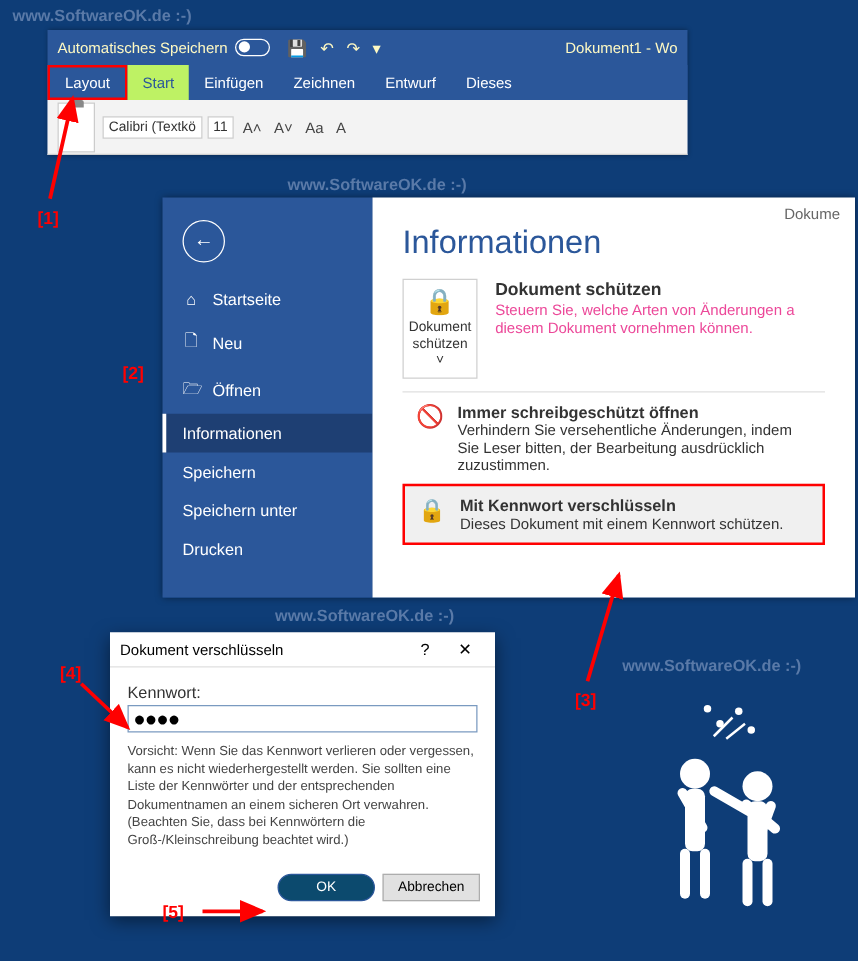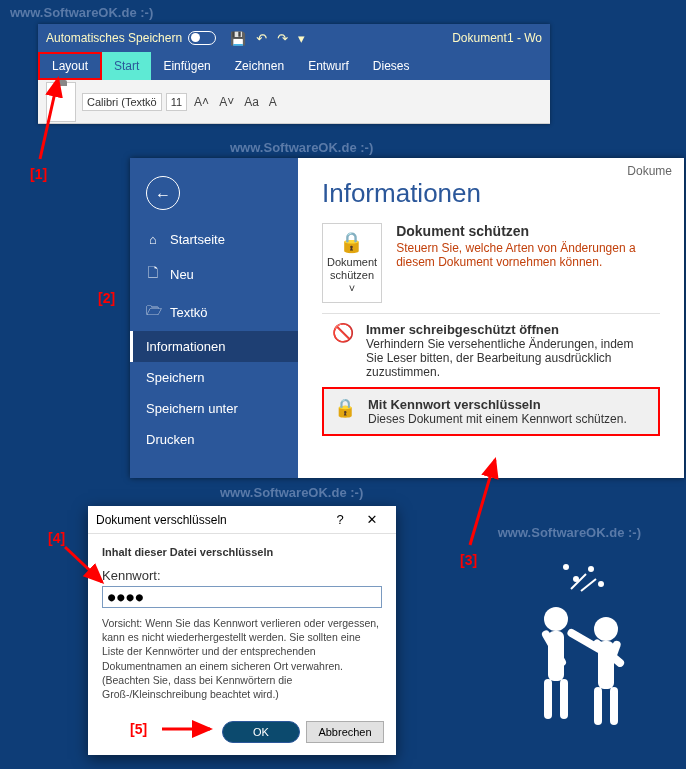--- a/index.html
+++ b/index.html
@@ -16,21 +16,21 @@
 .titlebar { height: 28px; display: flex; align-items: center; padding: 0 8px; color: #fef9c3; font-size: 12px; }
 .titlebar .autosave { display: flex; align-items: center; gap: 6px; }
 .toggle { width: 28px; height: 14px; border: 1px solid #fff; border-radius: 8px; position: relative; }
 .toggle::after { content: ""; position: absolute; left: 2px; top: 1px; width: 9px; height: 9px; background: #fff; border-radius: 50%; }
 .titlebar .qat { display: flex; gap: 10px; margin-left: 14px; font-size: 13px; }
 .titlebar .doc-title { margin-left: auto; font-size: 12px; }
 
 .tabs { height: 28px; background: #2b579a; display: flex; align-items: stretch; }
 .tab { padding: 0 12px; display: flex; align-items: center; color: #fff; font-size: 12px; cursor: pointer; }
 .tab.datei { border: 2px solid #ff0000; background: #2b579a; }
-.tab.active { background: #5eead4; color: #2b579a; }
+.tab.active { background: #bef264; color: #2b579a; }
 
 .ribbon-content { height: 44px; background: #f3f3f3; display: flex; align-items: center; padding: 4px 8px; gap: 6px; border-bottom: 1px solid #d0d0d0; }
 .clipboard-group { display: flex; gap: 2px; }
 .clip-icon { width: 30px; height: 40px; background: #fff; border: 1px solid #ccc; position: relative; }
 .clip-icon::before { content: ""; position: absolute; top: -3px; left: 8px; width: 12px; height: 6px; background: #888; border-radius: 2px 2px 0 0; }
 .font-group { display: flex; align-items: center; gap: 4px; font-size: 12px; color: #333; }
 .font-select { border: 1px solid #ccc; padding: 2px 4px; background: #fff; font-size: 11px; }
 .font-btn { font-size: 12px; color: #444; padding: 0 3px; }
 
 
@@ -42,21 +42,21 @@
 .bs-icon { width: 14px; display: inline-block; text-align: center; }
 
 .bs-main { flex: 1; background: #fff; padding: 20px 24px; color: #333; overflow: hidden; }
 .bs-title { font-size: 26px; font-weight: 300; color: #2b579a; margin-bottom: 14px; }
 .bs-doc-title { position: absolute; top: 0; right: 12px; font-size: 12px; color: #666; padding-top: 6px; }
 
 .protect-row { display: flex; gap: 14px; align-items: flex-start; }
 .protect-btn { width: 74px; text-align: center; border: 1px solid #d0d0d0; padding: 6px 4px; font-size: 11px; line-height: 1.2; cursor: pointer; }
 .protect-btn .lock { font-size: 20px; color: #2b579a; display: block; margin-bottom: 2px; }
 .protect-text h4 { font-size: 14px; font-weight: 600; color: #333; margin-bottom: 2px; }
-.protect-text p { font-size: 12px; color: #c2410c; }
+.protect-text p { font-size: 12px; color: #ec4899; }
 
 .menu-list { margin-top: 10px; border-top: 1px solid #e0e0e0; }
 .menu-item { display: flex; gap: 10px; padding: 8px 10px; font-size: 12px; align-items: flex-start; }
 .menu-item .mi-icon { width: 24px; font-size: 18px; text-align: center; flex-shrink: 0; }
 .menu-item .mi-text b { font-size: 13px; }
 .menu-item.highlighted { border: 2px solid #ff0000; background: #f0f0f0; }
 .menu-item .no-icon { color: #d83b01; }
 .menu-item .lock-icon { color: #2b579a; }
 
 
@@ -134,21 +134,21 @@
     <div class="bs-item">
         <span class="bs-icon">⌂</span>
         <span>Startseite</span>
       </div>
     <div class="bs-item">
         <span class="bs-icon">🗋</span>
         <span>Neu</span>
       </div>
     <div class="bs-item">
         <span class="bs-icon">🗁</span>
-        <span>Textkö</span>
+        <span>Öffnen</span>
       </div>
     <div class="bs-item selected">
         <span>Informationen</span>
       </div>
     <div class="bs-item">
         <span>Speichern</span>
       </div>
     <div class="bs-item">
         <span>Speichern unter</span>
       </div>
@@ -188,21 +188,20 @@
   </div>
 </div>
 
 <div class="dialog">
   <div class="dlg-title">
     <span>Dokument verschlüsseln</span>
     <span class="dlg-btn">?</span>
     <span class="dlg-btn">✕</span>
   </div>
   <div class="dlg-body">
-    <h5>Inhalt dieser Datei verschlüsseln</h5>
     <label>Kennwort:</label>
     <input class="pwd-input" type="text" value="●●●●" style="">
     <div class="dlg-warn">
       <span>Vorsicht: Wenn Sie das Kennwort verlieren oder vergessen, kann es nicht wiederhergestellt werden. Sie sollten eine Liste der Kennwörter und der entsprechenden Dokumentnamen an einem sicheren Ort verwahren.</span><br>
       <span>(Beachten Sie, dass bei Kennwörtern die Groß-/Kleinschreibung beachtet wird.)</span>
     </div>
   </div>
   <div class="dlg-buttons">
     <button class="btn-ok">OK</button>
     <button class="btn-cancel">Abbrechen</button>

